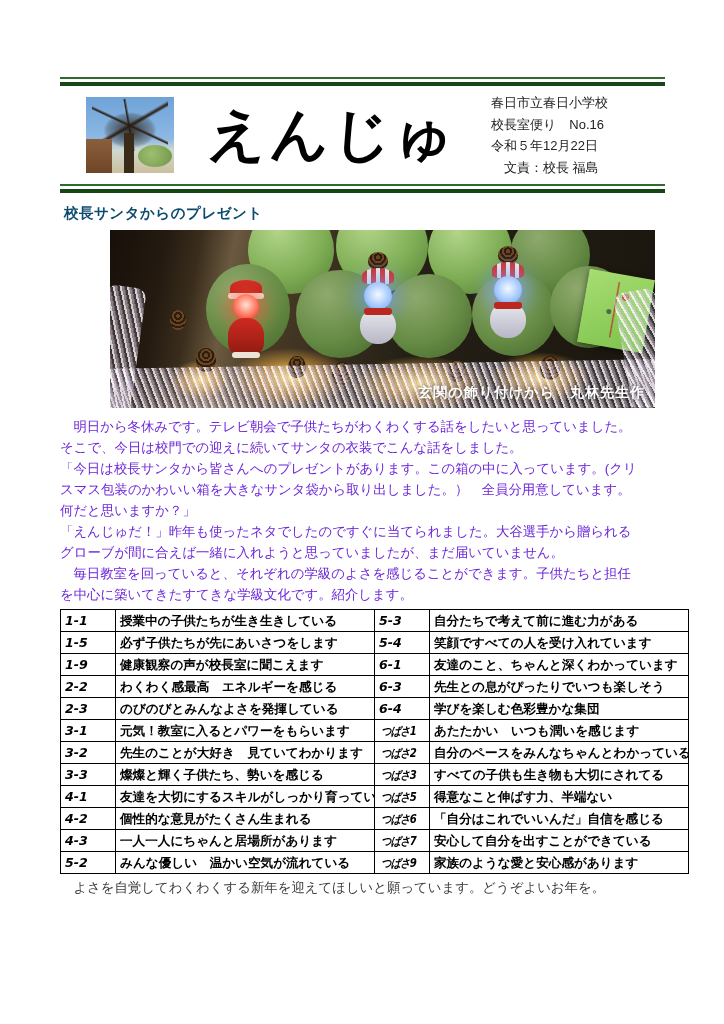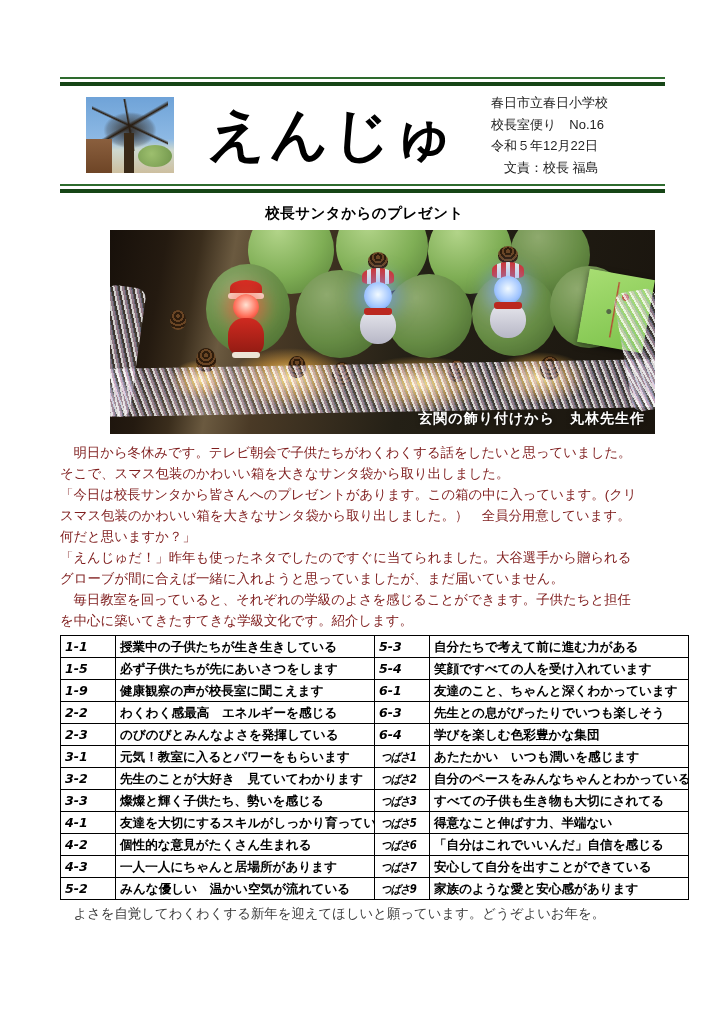--- a/index.html
+++ b/index.html
@@ -28,25 +28,25 @@
       radial-gradient(ellipse 38px 26px at 50% 60%, rgba(40,28,16,.85), rgba(40,28,16,.25) 60%, transparent 70%),
       linear-gradient(25deg, transparent 47%, #2c1e10 49%, transparent 52%),
       linear-gradient(-30deg, transparent 46%, #2c1e10 49%, transparent 53%),
       linear-gradient(80deg, transparent 47%, #2c1e10 48.5%, transparent 51%);
   }
   .title{flex:1;text-align:center;font-family:"DejaVu Serif","Liberation Serif",serif;
     font-weight:bold;font-size:58px;color:#000;letter-spacing:3px;transform:skewX(-3deg);}
   .head-info{flex:0 0 auto;width:174px;font-size:13px;line-height:21.5px;color:#222;}
 
   
-  .section-heading{margin:11px 0 0 4px;font-size:14.5px;font-weight:bold;color:#000000;
-    font-family:"DejaVu Sans",sans-serif;letter-spacing:.5px;text-align:center;}
-
-  
-  .photo{position:relative;margin:7px 0 0 50px;width:545px;height:204px;overflow:hidden;
+  .section-heading{margin:11px 0 0 4px;font-size:14.5px;font-weight:bold;color:#0c4a6e;
+    font-family:"DejaVu Sans",sans-serif;letter-spacing:.5px;}
+
+  
+  .photo{position:relative;margin:7px 0 0 50px;width:545px;height:178px;overflow:hidden;
     background:linear-gradient(100deg,#17100a 0%,#241a10 10%,#3a2d1c 16%,#6b5a40 22%,#4a3a26 30%,#242016 55%,#1a150e 100%);}
   .ball{position:absolute;border-radius:50%;background:radial-gradient(circle at 35% 28%,#b2d489,#7fae55 55%,#557c36);}
   .ball.dim{filter:brightness(.8);}
   .glow{position:absolute;border-radius:50%;background:radial-gradient(closest-side,rgba(255,225,130,.95),rgba(255,185,70,.5) 55%,transparent);}
   .tinsel{position:absolute;background:
       repeating-linear-gradient(70deg,rgba(255,255,255,.8) 0 2px,rgba(242,205,235,.55) 2px 4px,rgba(175,195,240,.45) 4px 5px,rgba(255,255,255,.15) 5px 7px);
     border-radius:10px;}
   .pinecone{position:absolute;border-radius:50% 50% 46% 46%;
     background:repeating-radial-gradient(circle at 50% 30%,#6a4524 0 2px,#2e1c0c 2px 4px);}
   .figure{position:absolute;}
@@ -74,21 +74,21 @@
     background:linear-gradient(150deg,#a7dd72,#7cc24b);box-shadow:0 2px 6px rgba(0,0,0,.5);}
   .card::after{content:"";position:absolute;left:12px;top:8px;width:40px;height:56px;
     background:
       linear-gradient(90deg,transparent 45%,rgba(190,40,40,.8) 48%,transparent 52%),
       radial-gradient(circle at 70% 25%,rgba(180,30,30,.8) 0 3px,transparent 4px),
       radial-gradient(circle at 35% 55%,rgba(60,60,60,.7) 0 2px,transparent 3px);}
   .caption{position:absolute;right:10px;bottom:6px;color:#ffffff;font-weight:bold;font-size:14px;
     letter-spacing:1px;text-shadow:0 0 4px rgba(0,0,0,.6);}
 
   
-  .bodytext{margin-top:8px;font-size:13.4px;line-height:21px;color:#7f1d1d;}
+  .bodytext{margin-top:8px;font-size:13.4px;line-height:21px;color:#6d28d9;}
   .pline{white-space:pre-wrap;}
 
   
   table.classes{margin-top:4px;width:605px;border-collapse:collapse;table-layout:fixed;}
   table.classes td{border:1.6px solid #000;height:19px;padding:1px 4px;
     font-weight:bold;color:#000;font-size:12.6px;line-height:15px;
     font-family:"DejaVu Sans","Liberation Sans",sans-serif;overflow:hidden;white-space:nowrap;}
   td.label{width:46px;text-align:left;font-style:italic;letter-spacing:0;}
   td.txt{width:250px;}
   td .condensed{display:inline-block;font-size:11.5px;letter-spacing:-1px;transform:scaleX(.88);transform-origin:center;}
@@ -172,21 +172,21 @@
     <div class="tinsel" style="left:-8px;top:134px;width:560px;height:48px;transform:rotate(-1deg);"></div>
     <div class="tinsel" style="left:-12px;top:56px;width:40px;height:130px;transform:rotate(8deg);"></div>
     <div class="tinsel" style="right:-10px;top:60px;width:42px;height:120px;transform:rotate(-10deg);"></div>
 
     <div class="caption">玄関の飾り付けから　丸林先生作</div>
   </div>
 
   <div class="bodytext">
 
   <div class="pline">　明日から冬休みです。テレビ朝会で子供たちがわくわくする話をしたいと思っていました。</div>
-      <div class="pline">そこで、スマス包装のかわいい箱を大きなサンタ袋から取り出しました。</div>
+      <div class="pline">そこで、今日は校門での迎えに続いてサンタの衣装でこんな話をしました。</div>
       <div class="pline">「今日は校長サンタから皆さんへのプレゼントがあります。この箱の中に入っています。(クリ</div>
       <div class="pline">スマス包装のかわいい箱を大きなサンタ袋から取り出しました。）　全員分用意しています。</div>
       <div class="pline">何だと思いますか？」</div>
       <div class="pline">「えんじゅだ！」昨年も使ったネタでしたのですぐに当てられました。大谷選手から贈られる</div>
       <div class="pline">グローブが間に合えば一緒に入れようと思っていましたが、まだ届いていません。</div>
       <div class="pline">　毎日教室を回っていると、それぞれの学級のよさを感じることができます。子供たちと担任</div>
       <div class="pline">を中心に築いてきたすてきな学級文化です。紹介します。</div>
     </div>
 
   <table class="classes">

